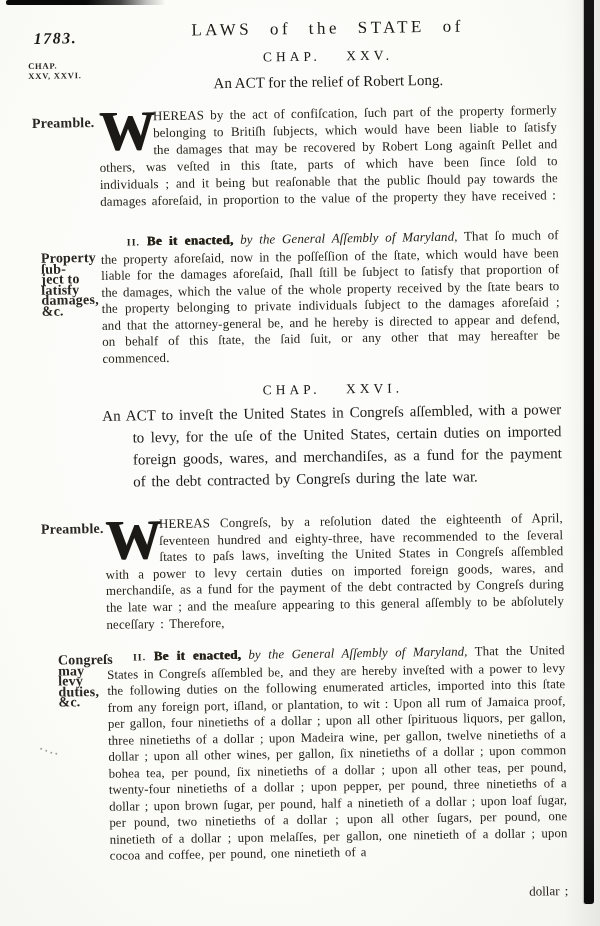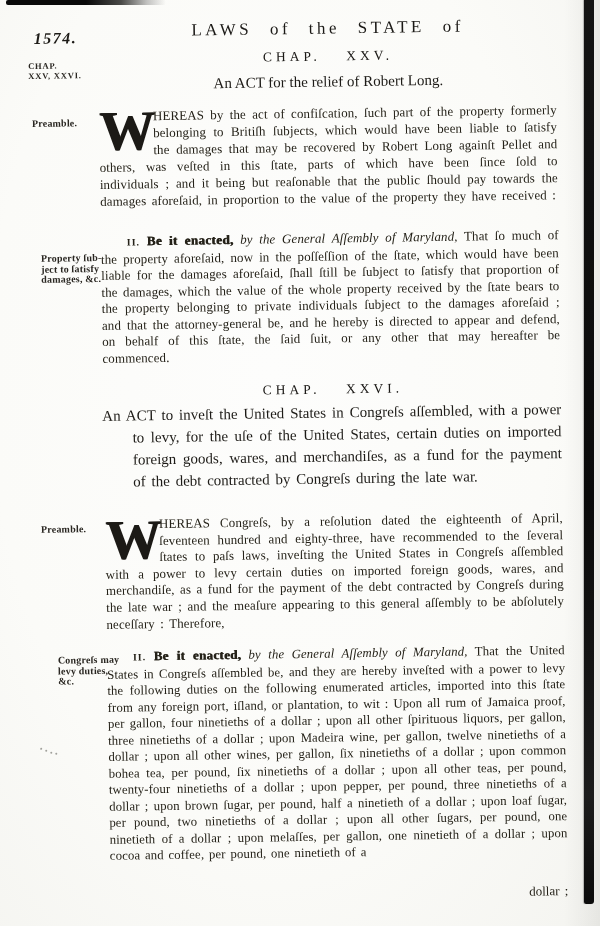--- a/index.html
+++ b/index.html
@@ -34,21 +34,21 @@
   }
   .chap-head.c25{top:49px;}
   .chap-head.c26{top:382px;}
   .act-title{font-size:15px;color:#1d1b17;}
   .act-title.t25{left:104px;top:74px;width:460px;text-align:center;}
   .act-title.t26{
     left:103px;top:402px;width:459px;line-height:22px;text-align:justify;
     padding-left:30px;text-indent:-30px;box-sizing:border-box;word-spacing:2px;
   }
   .margin-note{
-    font-size:10px;font-weight:bold;line-height:10.5px;white-space:pre-line;
+    font-size:14px;font-weight:bold;line-height:10.5px;white-space:pre-line;
     color:#2a2722;letter-spacing:0.2px;
   }
   .mn-pre1{left:37px;top:115px;}
   .mn-prop{left:44px;top:250px;width:64px;}
   .mn-pre2{left:40px;top:521px;}
   .mn-congress{left:55px;top:652px;width:62px;}
   .body-text{
     left:104px;width:458px;font-size:13px;line-height:17px;
     text-align:justify;word-spacing:2px;letter-spacing:0.1px;color:#252219;
     margin:0;
@@ -83,21 +83,21 @@
   }
   .speck{position:absolute;width:2px;height:2px;border-radius:50%;background:#8b8b85;opacity:0.8;}
 </style>
 </head>
 <body>
 
 <div class="page">
 
   <div class="content">
 
-    <div class="abs year">1574.</div>
+    <div class="abs year">1783.</div>
     <div class="abs running-title">LAWS of the STATE of</div>
     <div class="abs margin-chap">CHAP.
 XXV, XXVI.</div>
 
     <div class="abs chap-head c25">CHAP. XXV.</div>
     <div class="abs act-title t25">An ACT for the relief of Robert Long.</div>
 
     <div class="abs margin-note mn-pre1">Preamble.</div>
     <p class="abs body-text p1"><span class="dropcap">W</span><span>HEREAS by the act of confiſcation, ſuch part of the property formerly belonging to Britiſh ſubjects, which would have been liable to ſatisfy the damages that may be recovered by Robert Long againſt Pellet and others, was veſted in this ſtate, parts of which have been ſince ſold to individuals&nbsp;; and it being but reaſonable that the public ſhould pay towards the damages aforeſaid, in proportion to the value of the property they have received&nbsp;:</span></p>
 

